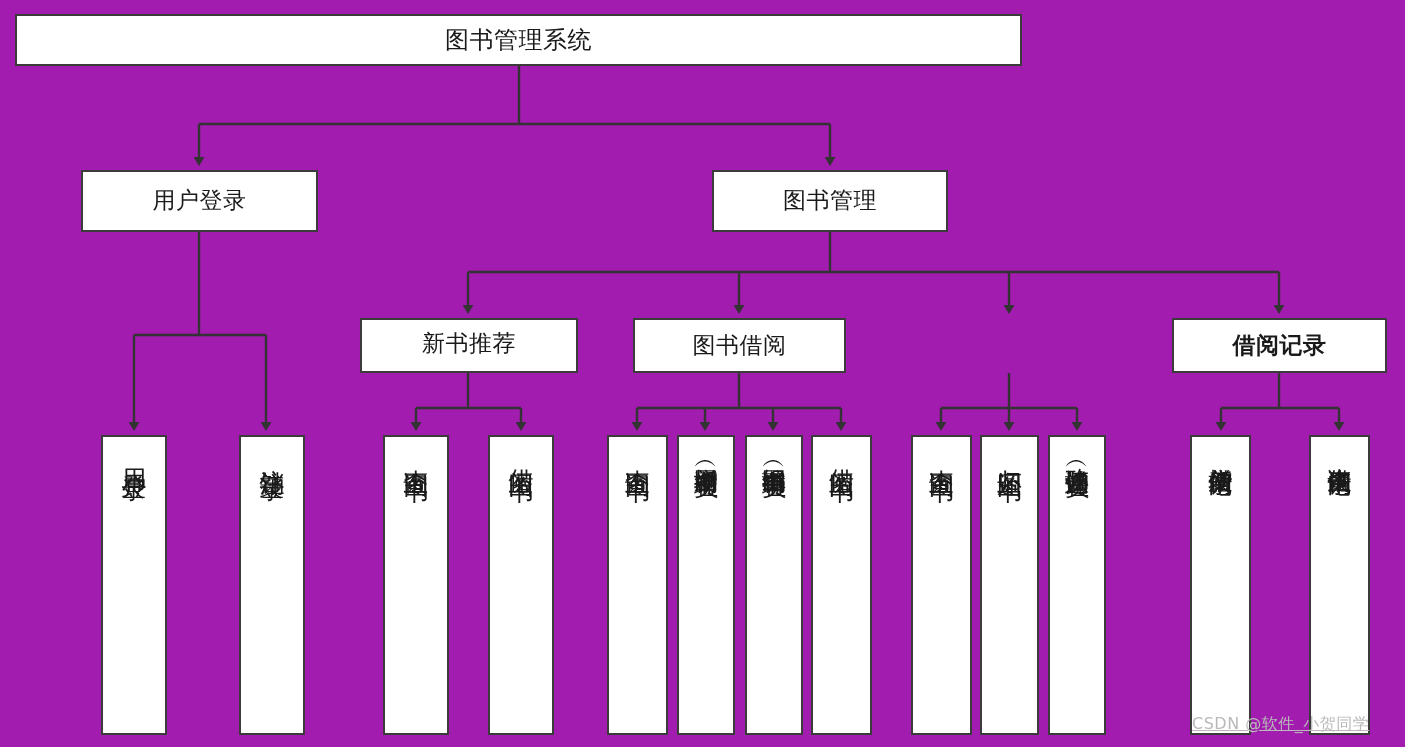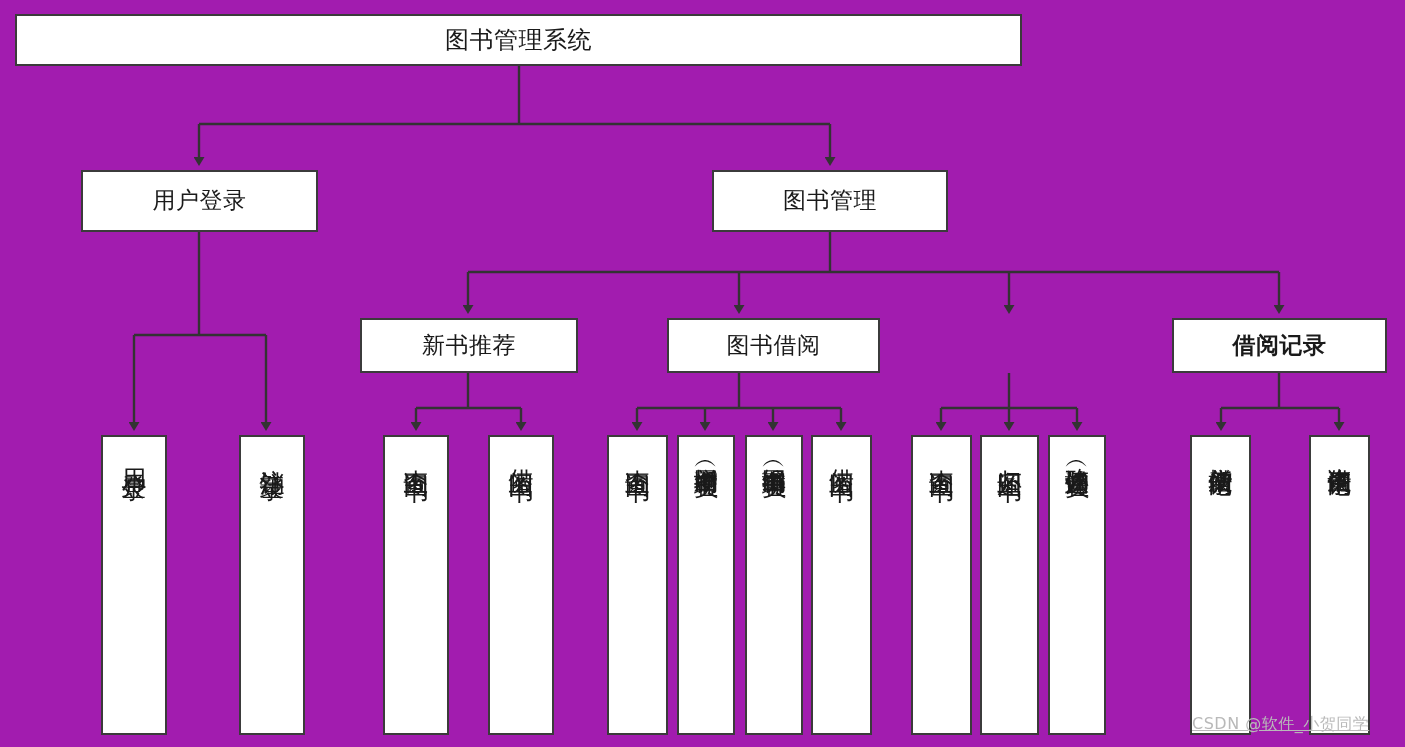--- a/index.html
+++ b/index.html
@@ -138,24 +138,24 @@
     <span class="node-label">图书管理系统</span>
   </div>
 
   <div class="node horiz" style="left:81px; top:170px; width:237px; height:62px;">
     <span class="node-label">用户登录</span>
   </div>
   <div class="node horiz" style="left:712px; top:170px; width:236px; height:62px;">
     <span class="node-label">图书管理</span>
   </div>
 
-  <div class="node horiz" style="left:360px; top:318px; width:218px; height:55px;">
+  <div class="node horiz" style="left:360px; top:318px; width:218px; height:55px;font-family:Liberation Mono, monospace;">
     <span class="node-label">新书推荐</span>
   </div>
-  <div class="node horiz" style="left:633px; top:318px; width:213px; height:55px;margin-left:34px;">
+  <div class="node horiz" style="left:633px; top:318px; width:213px; height:55px;">
     <span class="node-label">图书借阅</span>
   </div>
   <div class="node horiz" style="left:1172px; top:318px; width:215px; height:55px;font-weight:bold;">
     <span class="node-label">借阅记录</span>
   </div>
 
   <div class="node vert" style="left:101px; top:435px; width:66px; height:300px;">
     <span class="node-label">用户登录</span>
   </div>
   <div class="node vert" style="left:239px; top:435px; width:66px; height:300px;">

